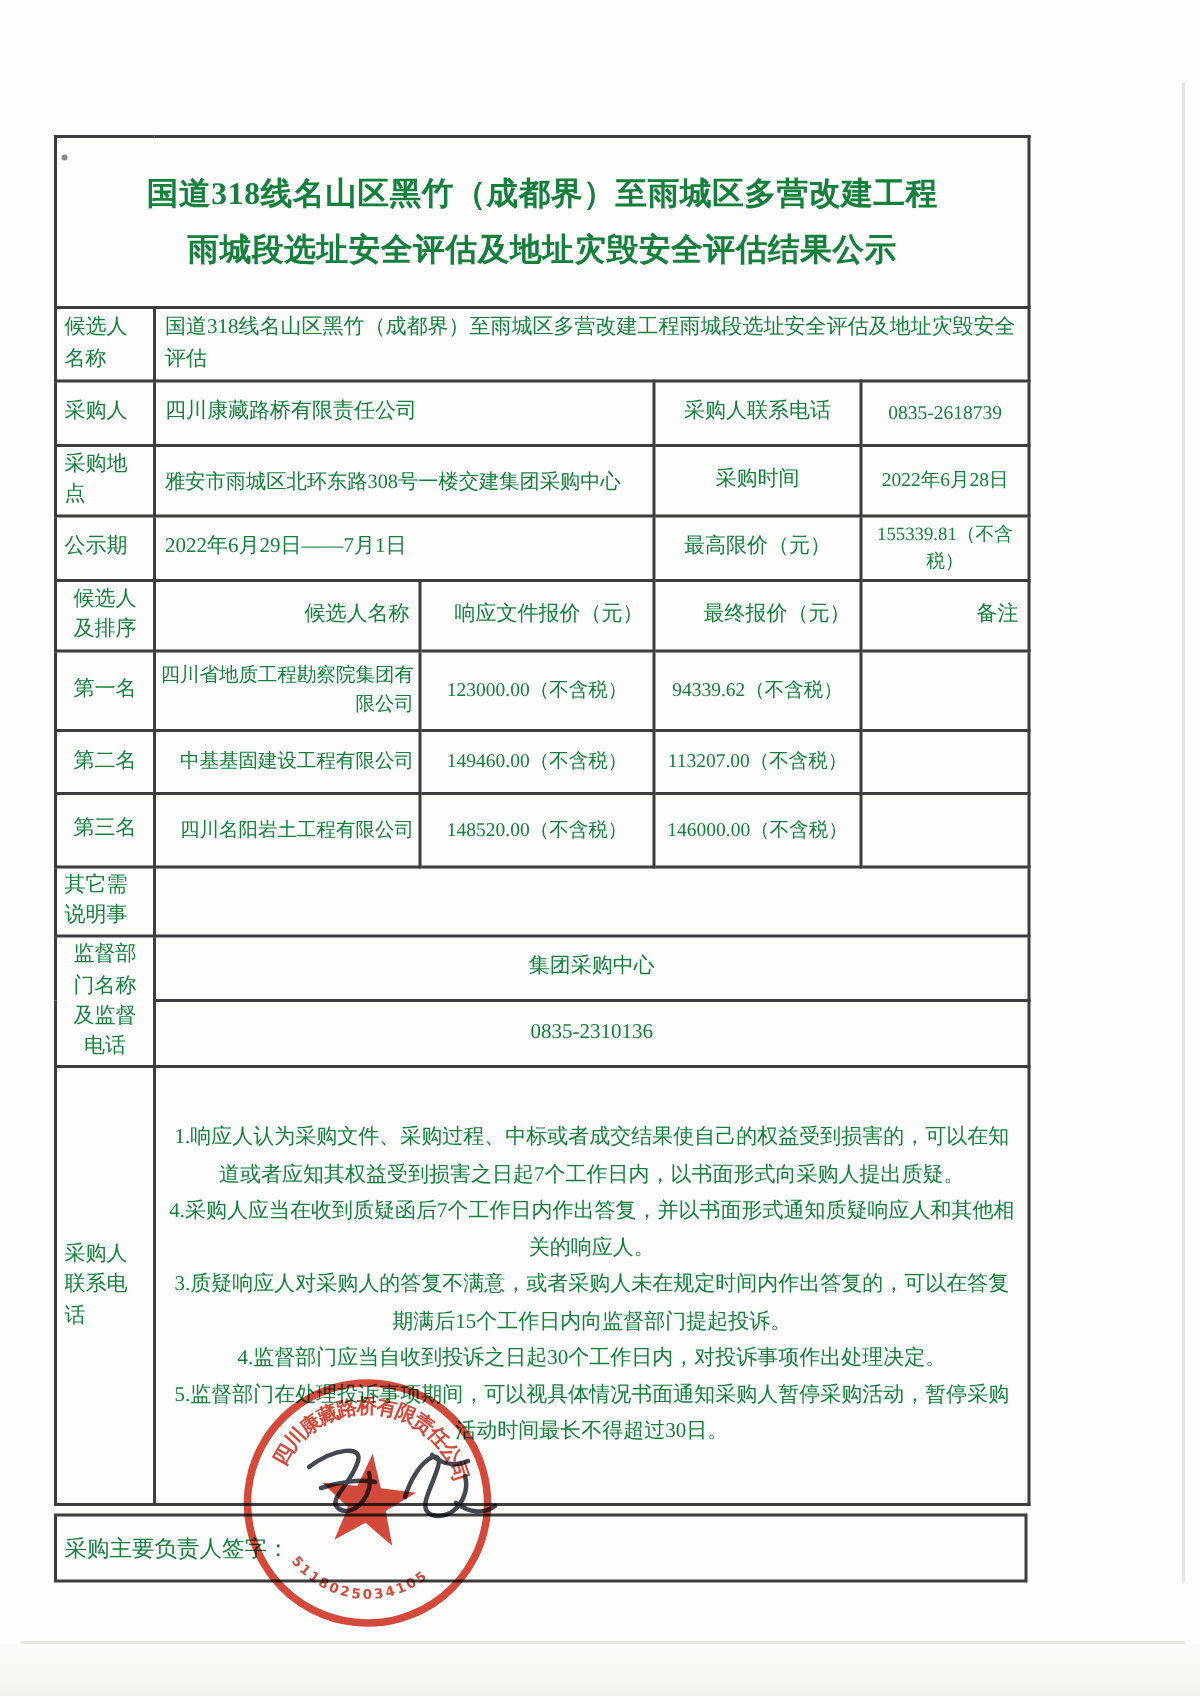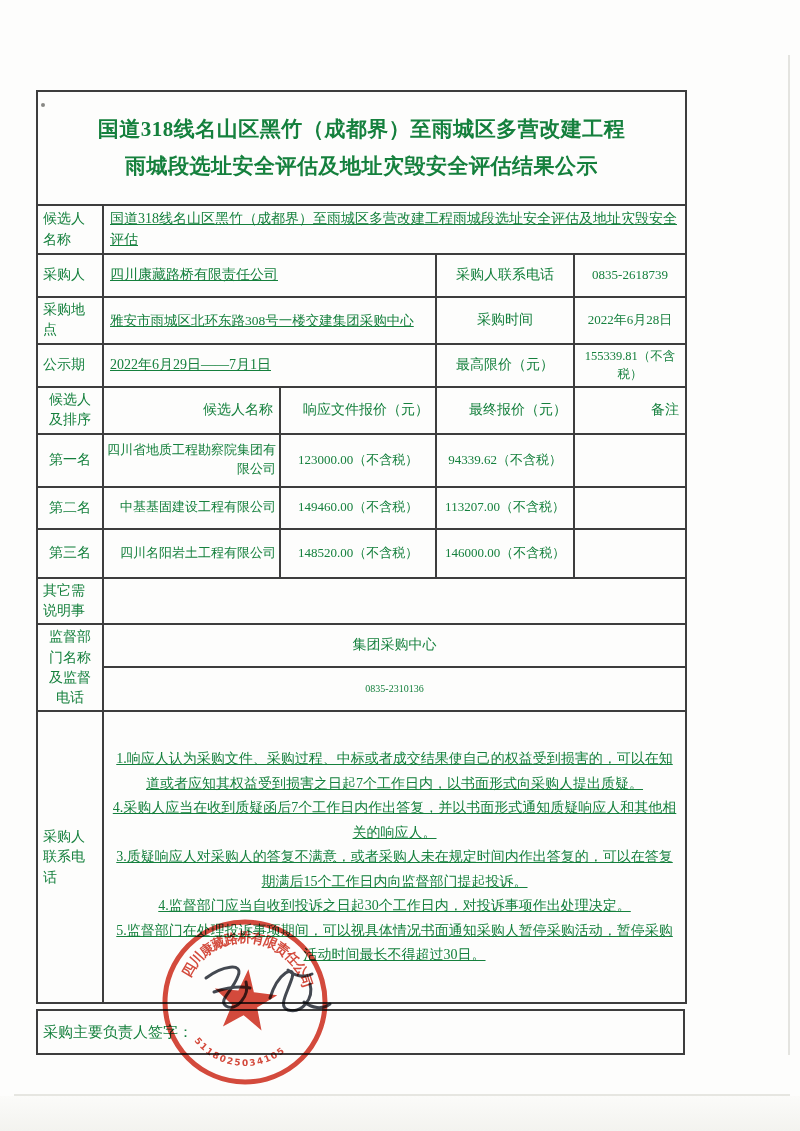--- a/index.html
+++ b/index.html
@@ -13,21 +13,21 @@
   .speck{position:absolute;left:41px;top:103px;width:4px;height:4px;background:#6a6a66;border-radius:50%;opacity:.8;}
 
   .doc{position:absolute;left:36px;top:90px;width:649px;}
   table.main{width:649px;border-collapse:collapse;table-layout:fixed;}
   td{border:2px solid #3d3d3d;padding:2px 6px;font-size:14px;line-height:1.45;
      vertical-align:middle;word-break:break-all;overflow:hidden;}
   .title-cell{height:104px;text-align:center;font-weight:bold;font-size:21px;
               letter-spacing:.5px;line-height:1.75;padding:4px 2px;}
   .lbl{text-align:left;padding:2px 5px;}
   .lbl2{text-align:center;font-family:Liberation Mono, monospace;}
-  .v-left{text-align:left;text-decoration:underline;}
+  .v-left{text-align:left;}
   .v-center{text-align:center;}
   .num{font-size:13px;text-align:center;}
   .name-cell{font-size:13px;text-align:right;padding:2px 3px;}
   .rank{text-align:center;}
   .r-project td{height:43px;}
   .r-purchaser td{height:37px;}
   .r-location td{height:40px;}
   .r-publicity td{height:34px;}
   .r-chead td{height:40px;text-align:right;}
   .r-c1 td{height:47px;}
@@ -132,21 +132,21 @@
       <tr class="r-other">
         <td class="lbl">其它需说明事</td>
         <td class="v-left" colspan="4"></td>
       </tr>
 
       <tr class="r-sup1">
         <td class="lbl" rowspan="2" style="text-align:center">监督部门名称及监督电话</td>
         <td class="v-center" colspan="4">集团采购中心</td>
       </tr>
       <tr class="r-sup2">
-        <td class="num" colspan="4" style="font-size:10px">0835-2310136</td>
+        <td class="num" colspan="4" style="font-size:14px">0835-2310136</td>
       </tr>
 
       <tr class="r-obj">
         <td class="lbl">采购人联系电话</td>
         <td class="v-left" colspan="4">
           <div class="obj-text">1.响应人认为采购文件、采购过程、中标或者成交结果使自己的权益受到损害的，可以在知道或者应知其权益受到损害之日起7个工作日内，以书面形式向采购人提出质疑。</div>
           <div class="obj-text">4.采购人应当在收到质疑函后7个工作日内作出答复，并以书面形式通知质疑响应人和其他相关的响应人。</div>
           <div class="obj-text">3.质疑响应人对采购人的答复不满意，或者采购人未在规定时间内作出答复的，可以在答复期满后15个工作日内向监督部门提起投诉。</div>
           <div class="obj-text">4.监督部门应当自收到投诉之日起30个工作日内，对投诉事项作出处理决定。</div>
           <div class="obj-text">5.监督部门在处理投诉事项期间，可以视具体情况书面通知采购人暂停采购活动，暂停采购活动时间最长不得超过30日。</div>

